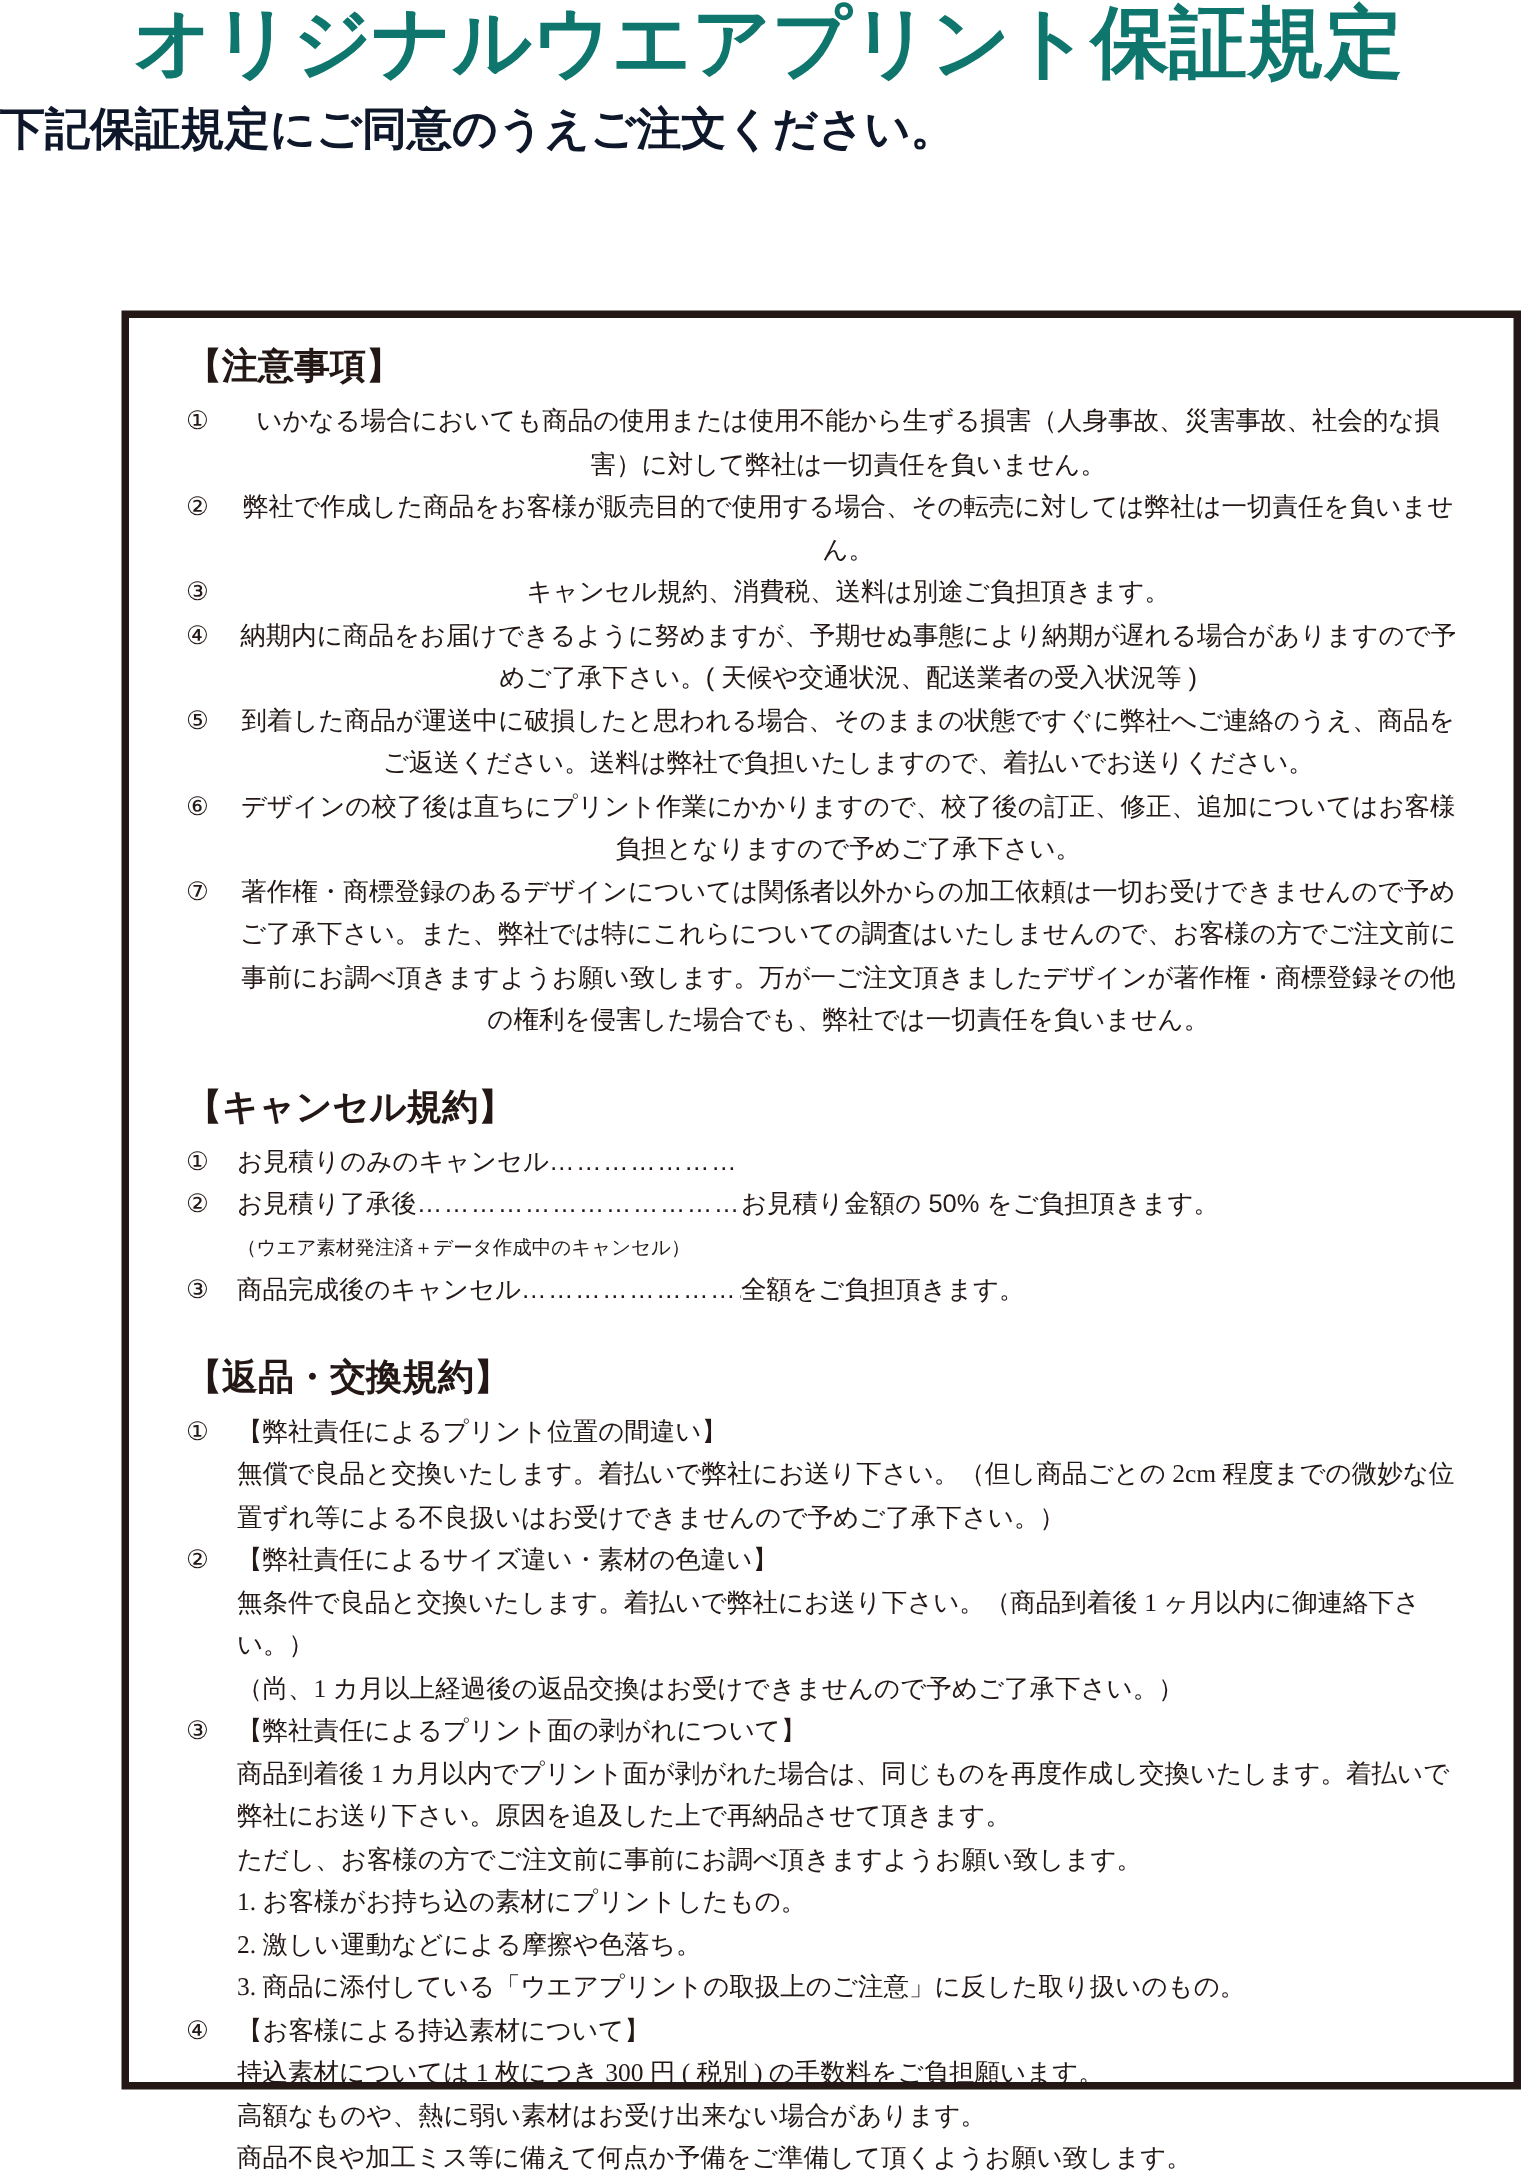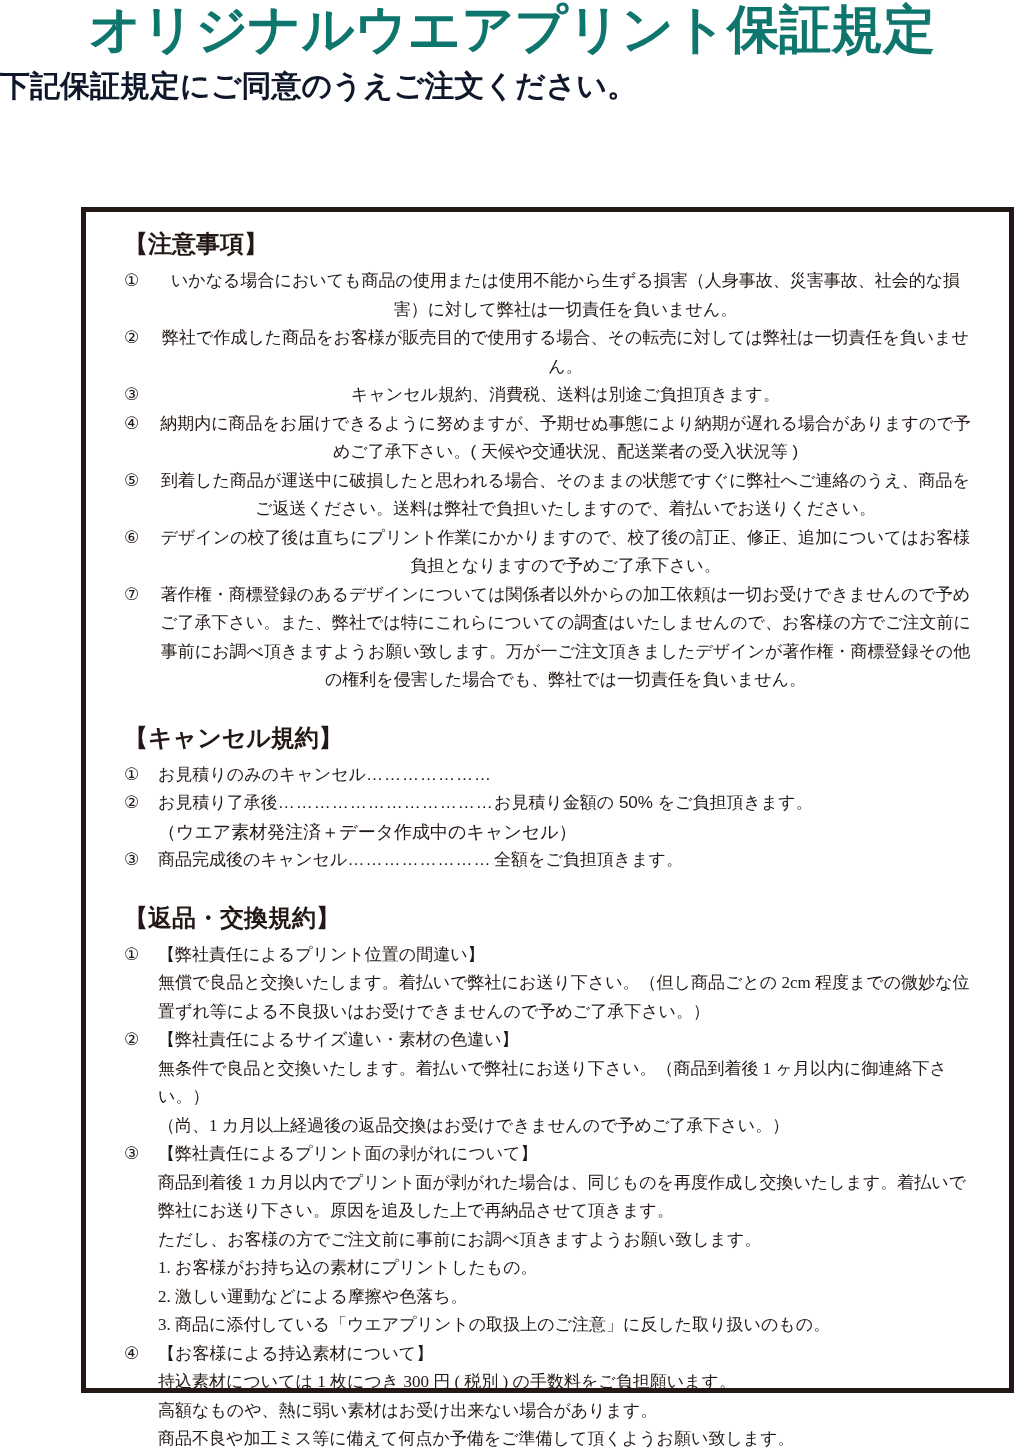--- a/index.html
+++ b/index.html
@@ -78,21 +78,21 @@
   }
   .leader-label { flex: none; white-space: nowrap; }
   .leader-dots {
     flex: 1;
     overflow: hidden;
     white-space: nowrap;
     letter-spacing: 1px;
   }
   .leader-result { flex: none; white-space: nowrap; }
   .sub-note {
-    font-size: 18px;
+    font-size: 13px;
     line-height: 28.5px;
     padding-left: 34px;
   }
   
   .r-item {
     display: flex;
     align-items: flex-start;
     font-size: 17px;
     line-height: 28.5px;
   }

